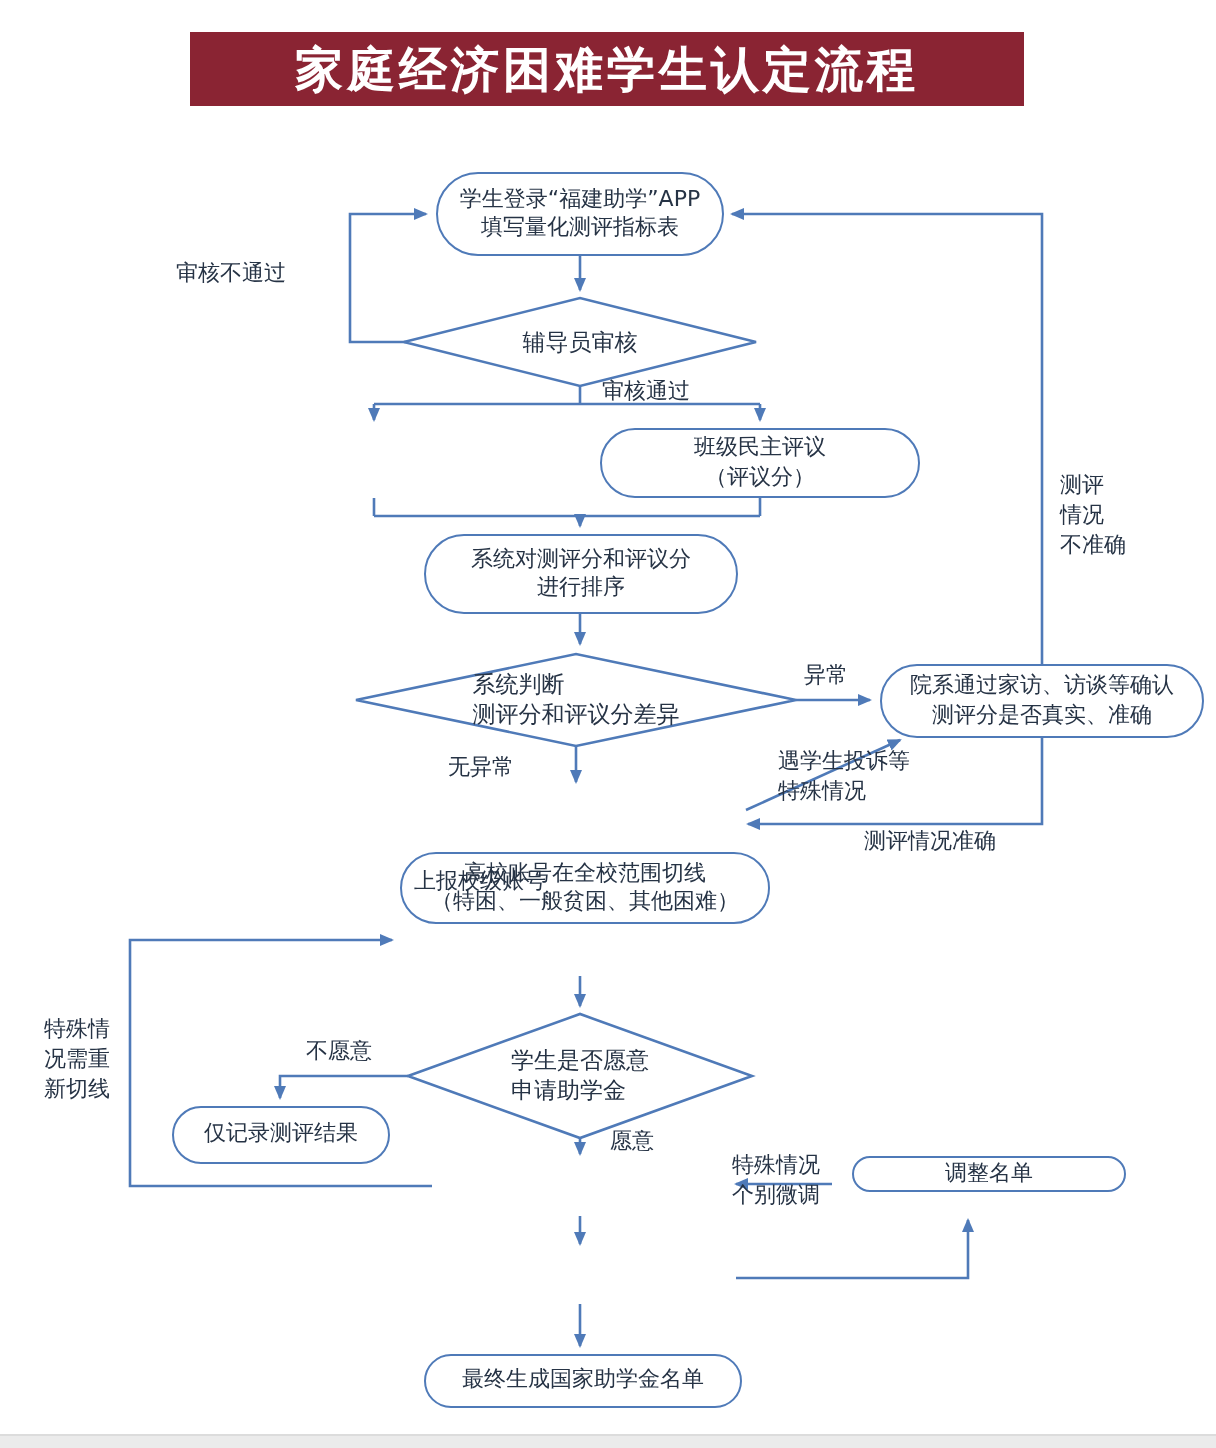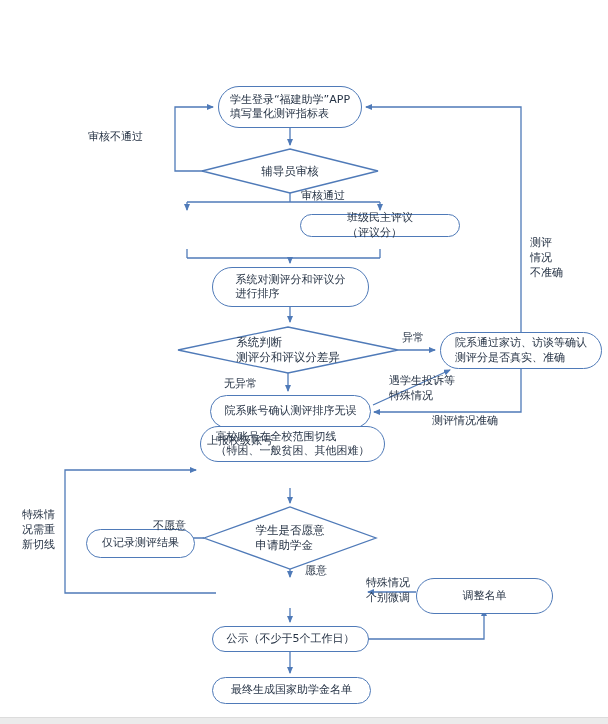--- a/index.html
+++ b/index.html
@@ -18,40 +18,41 @@
     background:var(--banner);color:#fff;display:flex;align-items:center;justify-content:center;
     font-size:24px;font-weight:bold;letter-spacing:2px;
   }
   svg.wires{position:absolute;left:0;top:0;pointer-events:none;}
   svg.wires path.conn{fill:none;stroke:var(--line);stroke-width:1.3px;}
   svg.wires polygon.diamond{fill:#ffffff;stroke:var(--line);stroke-width:1.3px;}
   svg.wires marker path{fill:var(--line);stroke:none;}
   .node{
     position:absolute;box-sizing:border-box;border:1.3px solid var(--line);
     border-radius:999px;background:#fff;color:var(--text);
-    display:flex;align-items:center;justify-content:center;
+    display:flex;align-items:center;justify-content:center;text-align:center;
     font-size:11px;line-height:1.3;white-space:pre-line;padding:2px 6px;
   }
   .diamond-label{
     position:absolute;color:var(--text);display:flex;align-items:center;justify-content:center;
     font-size:11.5px;line-height:1.3;white-space:pre-line;
   }
   .edge-label{
     position:absolute;color:var(--text);font-size:11px;line-height:1.35;white-space:pre-line;
   }
   .bottom-bar{
     position:absolute;left:0;top:717px;width:608px;height:7px;
     background:var(--bottombar);border-top:1px solid #dcdcdc;
   }
 </style>
 </head>
 <body>
 
 <div class="canvas">
 
+  <div class="banner">家庭经济困难学生认定流程</div>
 
   <svg class="wires" width="608" height="724" viewBox="0 0 608 724">
     <defs>
       <marker id="arr" markerWidth="8" markerHeight="7" refX="6" refY="3" orient="auto" markerUnits="userSpaceOnUse">
         <path d="M0,0 L7,3 L0,6 Z"></path>
       </marker>
     </defs>
 
     <path class="conn" d="M290,128 V145" marker-end="url(#arr)"></path>
 
@@ -97,32 +98,30 @@
 
     <path class="conn" d="M216,593 H65 V470 H196" marker-end="url(#arr)"></path>
 
     <polygon class="diamond" points="202,171 290,149 378,171 290,193"></polygon>
     <polygon class="diamond" points="178,350 288,327 398,350 288,373"></polygon>
     <polygon class="diamond" points="204,538 290,507 376,538 290,569"></polygon>
   </svg>
 
   <div class="node" style="left:218px;top:86px;width:144px;height:42px">学生登录“福建助学”APP
 填写量化测评指标表</div>
-  <div class="node" style="left:300px;top:214px;width:160px;height:23px">班级民主评议
+  <div class="node" style="left:300px;top:214px;width:160px;height:35px">班级民主评议
 （评议分）</div>
   <div class="node" style="left:212px;top:267px;width:157px;height:40px">系统对测评分和评议分
 进行排序</div>
   <div class="node" style="left:440px;top:332px;width:162px;height:37px">院系通过家访、访谈等确认
 测评分是否真实、准确</div>
-  <div class="node" style="left:210px;top:395px;width:161px;height:33px">院系账号确认测评排序无误</div>
   <div class="node" style="left:200px;top:426px;width:185px;height:36px">高校账号在全校范围切线
 （特困、一般贫困、其他困难）</div>
-  <div class="node" style="left:86px;top:529px;width:109px;height:29px">仅记录测评结果</div>
-  <div class="node" style="left:416px;top:578px;width:137px;height:36px">调整名单</div>
-  <div class="node" style="left:212px;top:626px;width:157px;height:26px">公示（不少于5个工作日）</div>
+  <div class="node" style="left:86px;top:553px;width:109px;height:29px">仅记录测评结果</div>
+  <div class="node" style="left:426px;top:578px;width:137px;height:18px">调整名单</div>
   <div class="node" style="left:212px;top:677px;width:159px;height:27px">最终生成国家助学金名单</div>
 
   <div class="diamond-label" style="left:230px;top:156px;width:120px;height:30px">辅导员审核</div>
   <div class="diamond-label" style="left:213px;top:333px;width:150px;height:34px">系统判断
 测评分和评议分差异</div>
   <div class="diamond-label" style="left:235px;top:520px;width:110px;height:36px">学生是否愿意
 申请助学金</div>
 
   <div class="edge-label" style="left:88px;top:130px">审核不通过</div>
   <div class="edge-label" style="left:301px;top:189px">审核通过</div>

